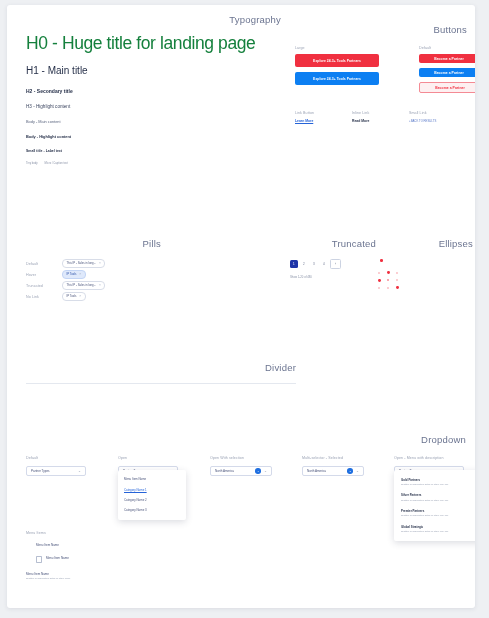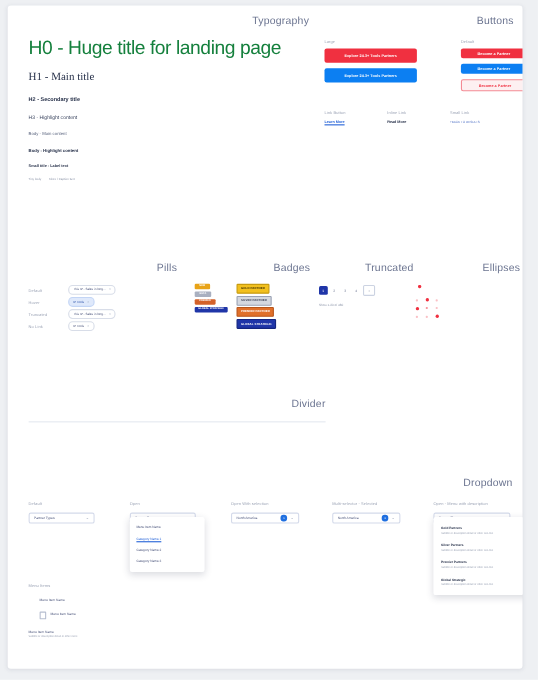--- a/index.html
+++ b/index.html
@@ -16,31 +16,31 @@
     overflow:hidden;
   }
   .sec-title{
     font-size:9.5px;color:#6b7490;font-weight:400;letter-spacing:.2px;text-align:right;
   }
   .lbl{font-size:3.6px;color:#9aa2b4;letter-spacing:.1px;}
 
   
   #typography{position:absolute;left:19px;top:9px;width:255px;}
   .h0{font-size:17.5px;color:#15803d;font-weight:400;margin-top:9px;letter-spacing:-.4px;line-height:1.1;}
-  .h1{font-size:10px;color:#27314a;font-weight:400;margin-top:12px;font-family:Liberation Serif, serif;}
+  .h1{font-size:10px;color:#27314a;font-weight:400;margin-top:12px;}
   .h2{font-size:5px;color:#27314a;font-weight:700;margin-top:12px;}
   .h3{font-size:4.6px;color:#3d4761;font-weight:400;margin-top:10px;}
   .body-main{font-size:3.9px;color:#5d6780;margin-top:10px;}
   .body-hl{font-size:3.9px;color:#27314a;font-weight:700;margin-top:10px;}
   .small-title{font-size:3.5px;color:#27314a;font-weight:700;margin-top:10px;}
   .tiny-row{margin-top:9px;display:flex;gap:7px;}
   .tiny{font-size:2.7px;color:#8b94a8;}
 
   
-  #buttons{position:absolute;left:288px;top:9px;width:172px;}
+  #buttons{position:absolute;left:288px;top:19px;width:172px;}
   .btn-cols{display:flex;gap:40px;margin-top:11px;}
   .btn{
     display:flex;align-items:center;justify-content:center;
     font-size:3.4px;font-weight:700;color:#fff;border-radius:2px;
     letter-spacing:.05px;text-align:center;
   }
   .btn-lg{width:84px;height:13px;}
   .btn-sm{width:60px;height:9px;}
   .btn-red{background:#f03040;}
   .btn-blue{background:#0c7ff2;}
@@ -213,33 +213,20 @@
         <div class="pill-row">
           <div class="lbl">No Link</div>
           <span class="pill">
             <span>IP Tools</span>
             <span class="x">×</span>
           </span>
         </div>
       </div>
   </section>
 
-  <section id="badges">
-    <div class="sec-title">Badges</div>
-    <div class="badge-wrap" id="badge-wrap">
-        <div class="mini" style="top: 0px; width: 13.75px; background: rgb(232, 163, 23); color: rgb(255, 255, 255);">NEW</div>
-        <div class="mini" style="top: 7px; width: 15px; background: rgb(169, 176, 192); color: rgb(255, 255, 255);">BETA</div>
-        <div class="mini" style="top: 14px; width: 18.75px; background: rgb(212, 98, 42); color: rgb(255, 255, 255);">PREMIER</div>
-        <div class="mini" style="top: 21px; width: 30px; background: rgb(31, 53, 168); color: rgb(255, 255, 255);">GLOBAL STRATEGIC</div>
-        <div class="bdg" style="top: 0px; left: 38px; background: rgb(242, 192, 30); color: rgb(58, 44, 0); border: 0.6px solid rgb(199, 155, 16);">GOLD PARTNER</div>
-        <div class="bdg" style="top: 10.5px; left: 38px; background: rgb(212, 216, 224); color: rgb(58, 64, 85); border: 0.6px solid rgb(154, 162, 180);">SILVER PARTNER</div>
-        <div class="bdg" style="top: 21px; left: 38px; background: rgb(224, 112, 42); color: rgb(255, 255, 255); border: 0.6px solid rgb(185, 85, 26);">PREMIER PARTNER</div>
-        <div class="bdg" style="top: 31.5px; left: 38px; background: rgb(31, 53, 168); color: rgb(255, 255, 255); border: 0.6px solid rgb(20, 37, 126);">GLOBAL STRATEGIC</div>
-      </div>
-  </section>
 
   <section id="pagination">
     <div class="sec-title">Truncated</div>
     <div class="pg-row" id="pg-row">
         <div class="pg active">1</div>
         <div class="pg">2</div>
         <div class="pg">3</div>
         <div class="pg">4</div>
         <div class="pg nav">›</div>
       </div>

